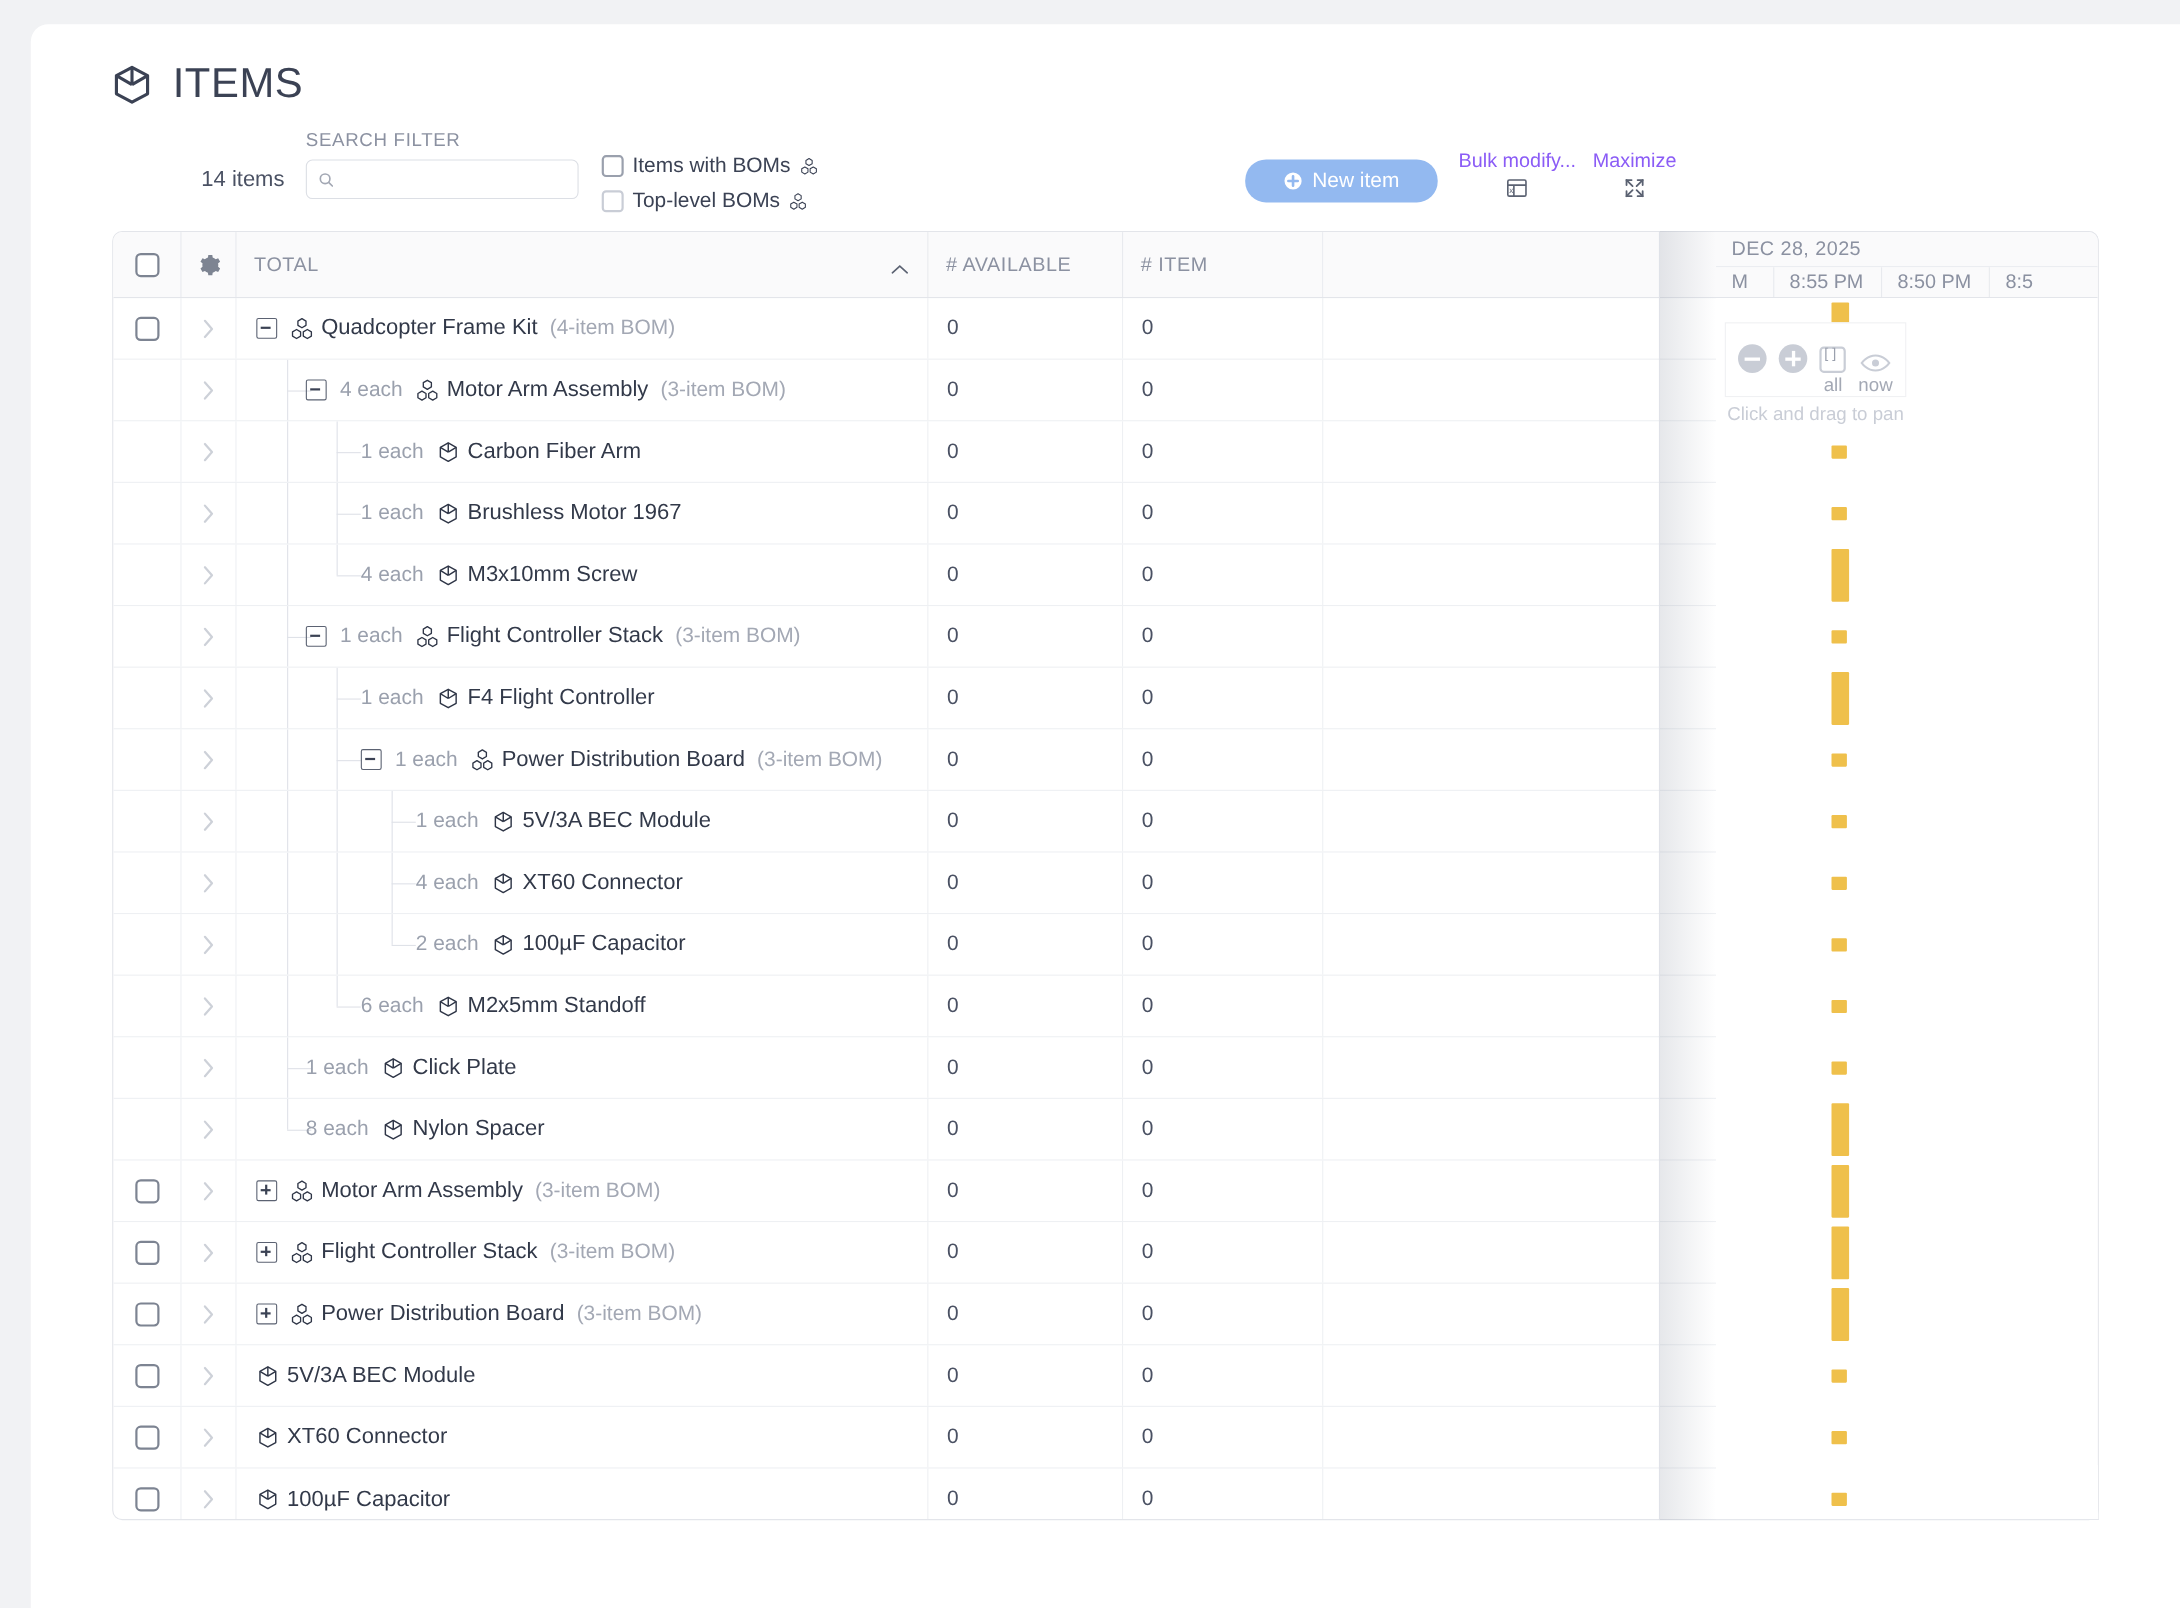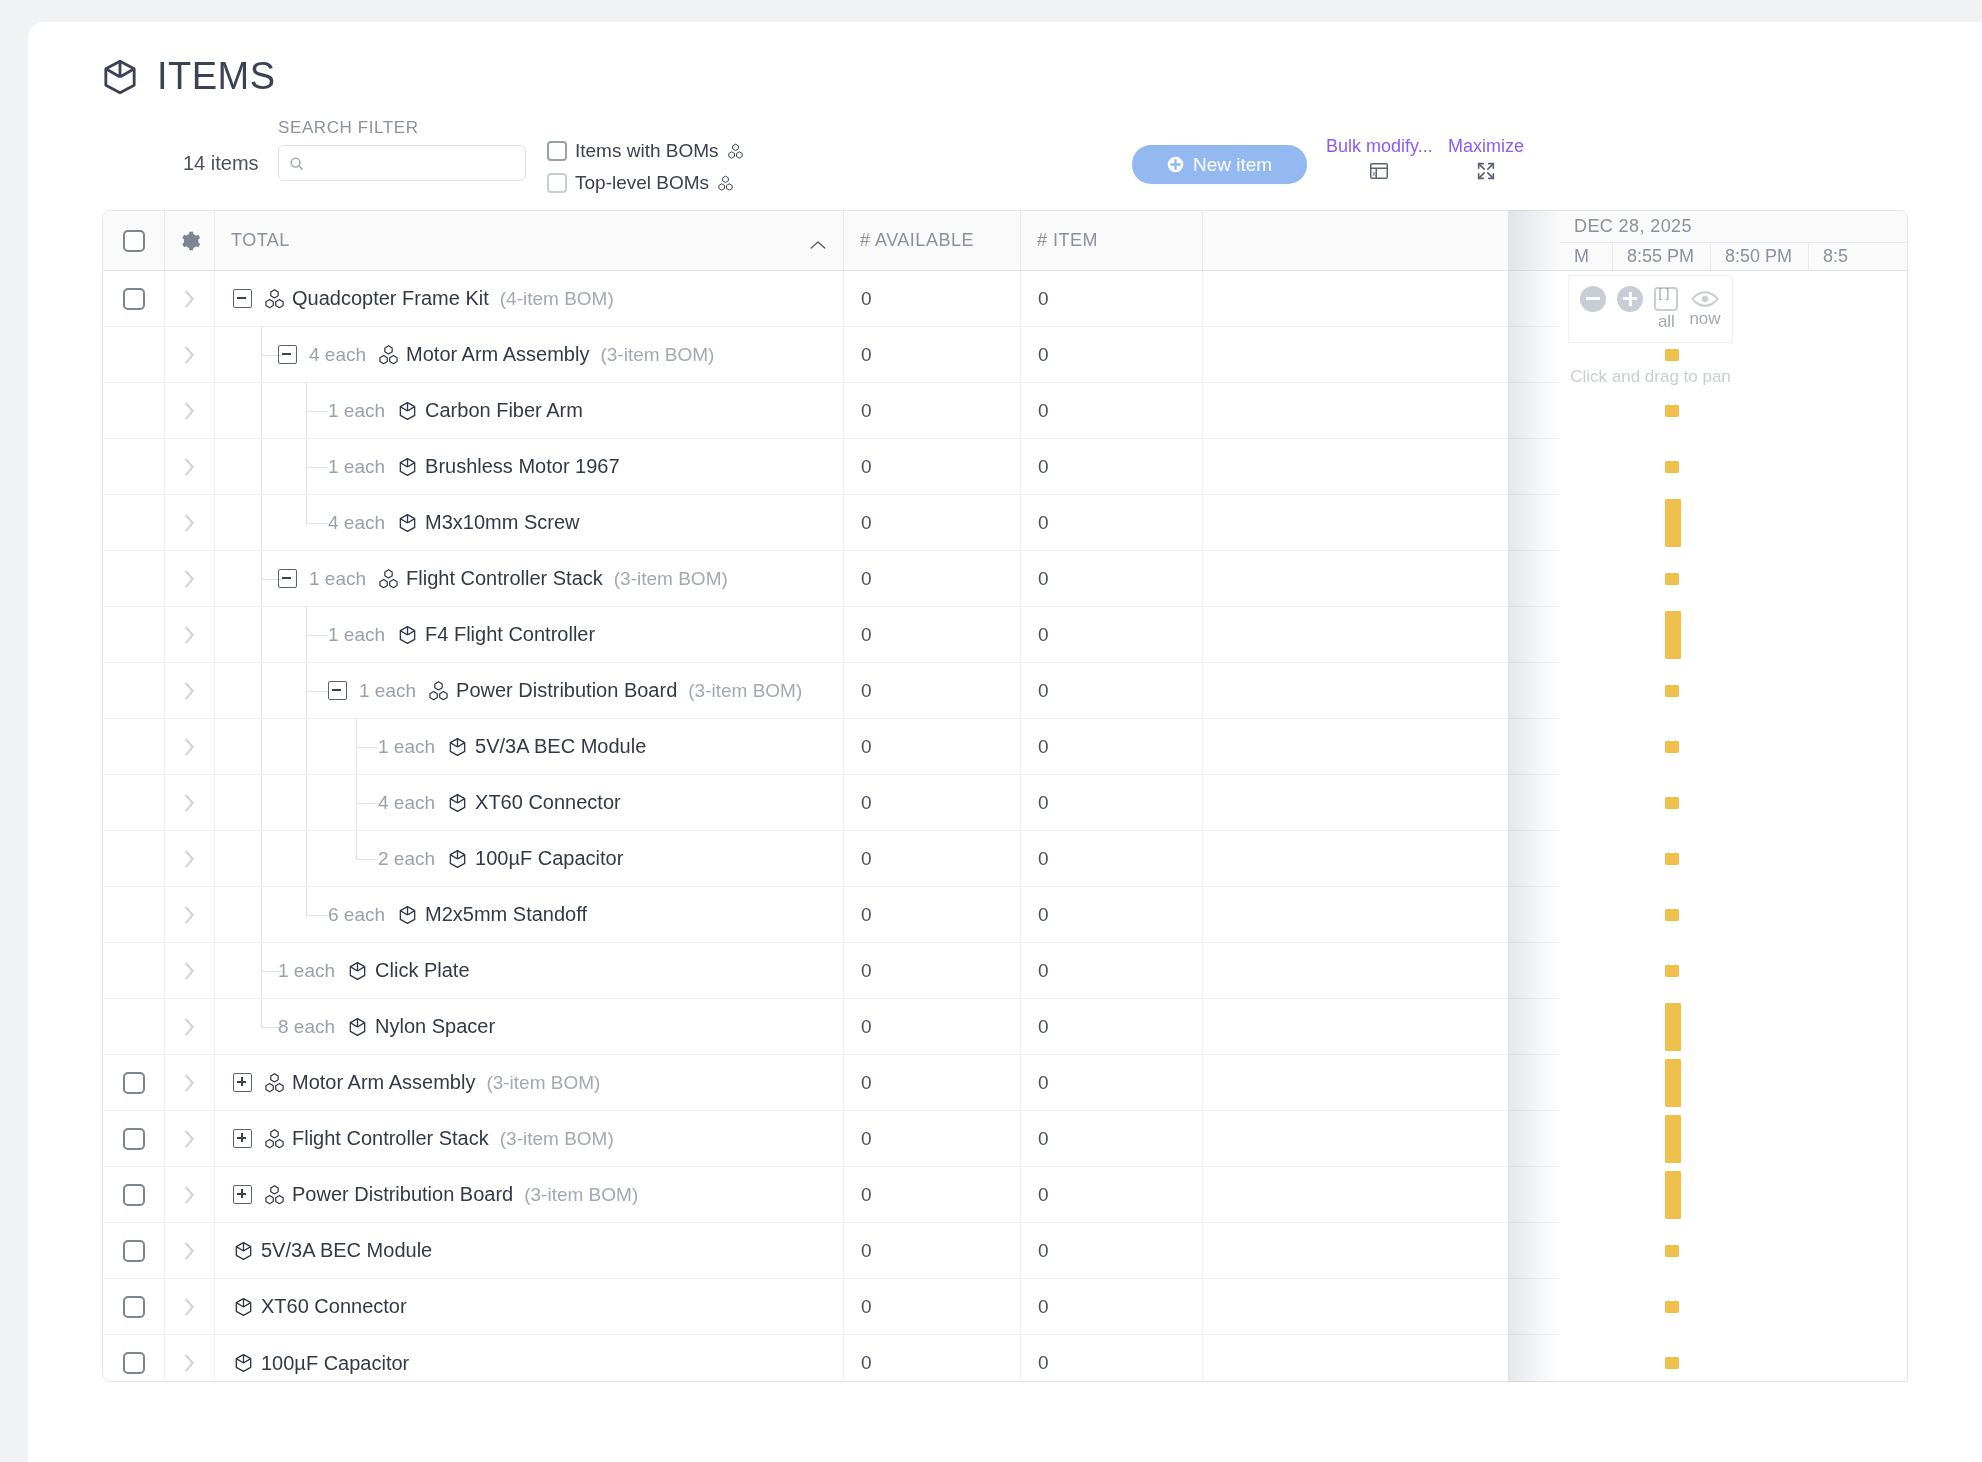--- a/index.html
+++ b/index.html
@@ -202,24 +202,24 @@
   .gtimes { display: flex; height: 28px; background: #fafafb; border-bottom: 1px solid #e3e5ea;}
   .gtime {
     width: 118px; height: 100%;
     display: flex; align-items: center; padding-left: 14px;
     font-size: 18px; color: #8b91a1;
     border-right: 1px solid #e8eaee;
   }
   .gbody { position: relative; height: 1110px; background: #fff; }
 
   .pan-ctl {
-    position: absolute; left: 8px; top: 4px;
+    position: absolute; left: 8px; top: 22px;
     width: 165px; height: 68px;
     border: 1px solid #f0f1f3; background: #fff;
-    display: flex; align-items: center; justify-content: center; gap: 11px;
+    display: flex; align-items: flex-end; justify-content: center; gap: 11px;
     z-index: 4;
   }
   .pc-btn { display: flex; flex-direction: column; align-items: center; gap: 1px; cursor: pointer;}
   .pc-btn .lab { font-size: 17px; color: #a3a8b4; }
   .circ { width: 26px; height: 26px; border-radius: 50%; background: #c9cdd6; position: relative;}
   .circ::before { content:""; position:absolute; left:6px; top:11.5px; width:14px; height:3px; background:#fff;}
   .circ.p::after { content:""; position:absolute; left:11.5px; top:6px; width:3px; height:14px; background:#fff;}
   .fitbox { width: 24px; height: 24px; border: 2px solid #c9cdd6; border-radius: 4px; position: relative;}
   .fitbox::before{content:"[ ]"; position:absolute; left:2px; top:-4px; font-size:13px; color:#9aa0ad;}
   .eye { width: 28px; height: 18px; }

